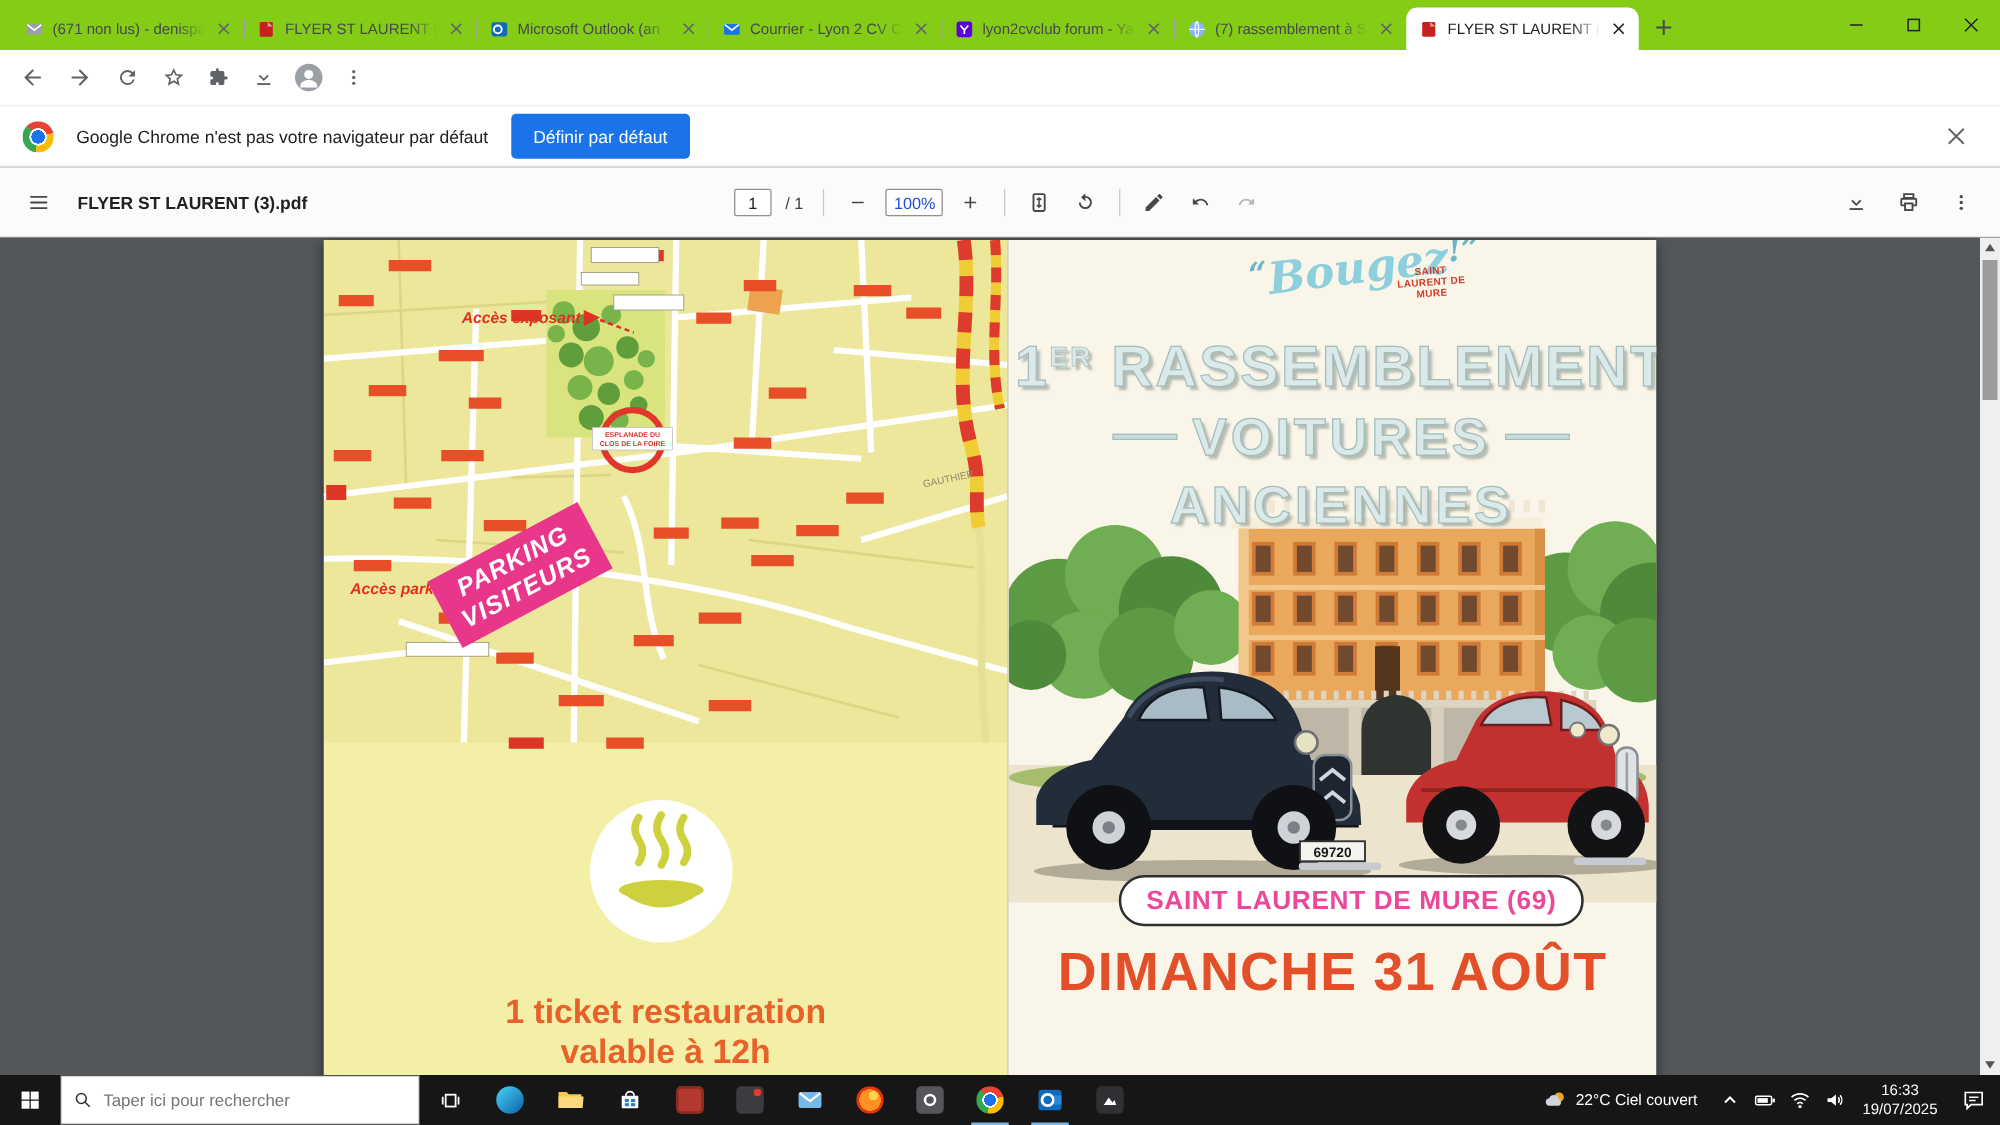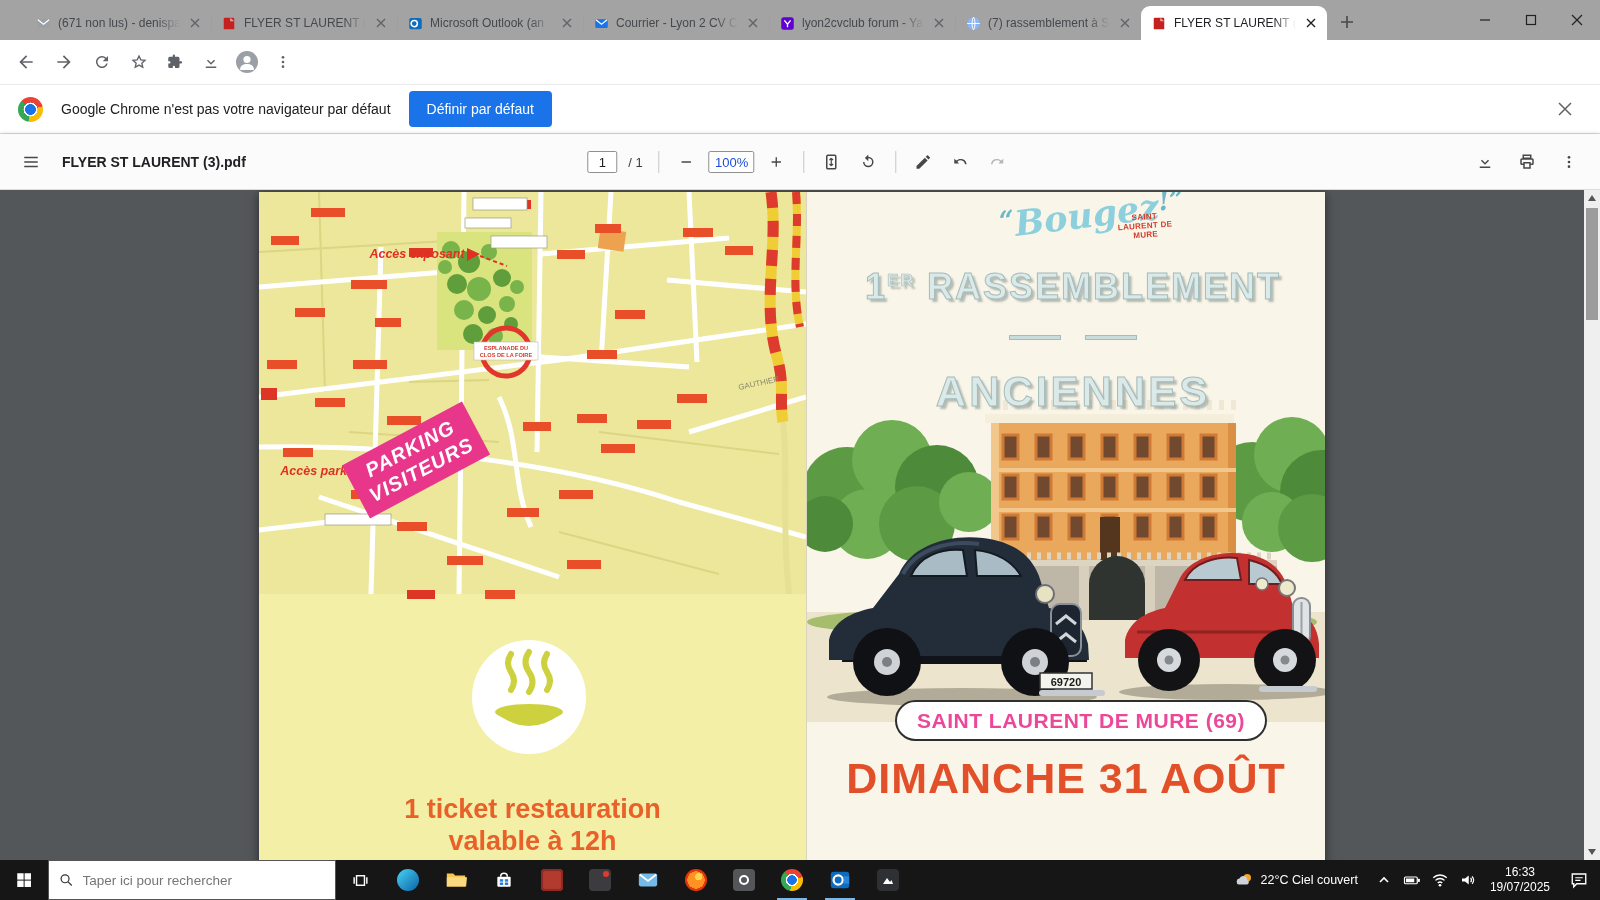--- a/index.html
+++ b/index.html
@@ -1,20 +1,20 @@
 <!DOCTYPE html>
 <html><head>
 <meta charset="utf-8">
 <style>
 *{margin:0;padding:0;box-sizing:border-box}
 html,body{width:1600px;height:900px;overflow:hidden;font-family:"Liberation Sans",sans-serif;background:#525659}
 .screen{position:relative;width:1600px;height:900px;overflow:hidden}
 
 
-.tabstrip{position:absolute;top:0;left:0;right:0;height:40px;background:#a3a3a3;display:flex;align-items:flex-end;padding-left:25px}
+.tabstrip{position:absolute;top:0;left:0;right:0;height:40px;background:#84cc16;display:flex;align-items:flex-end;padding-left:9px}
 .tab{position:relative;width:186px;height:34px;display:flex;align-items:center;gap:7px;padding:0 8px 0 10px;border-radius:9px 9px 0 0;color:#45494d;font-size:12px;flex:none;cursor:default}
 .tab.active{background:#fff;color:#202124}
 .tab:not(.active):not(:first-child)::before{content:"";position:absolute;left:0;top:9px;height:16px;width:1px;background:#9aa0a6}
 .tab .tlabel{flex:1;overflow:hidden;white-space:nowrap;-webkit-mask-image:linear-gradient(90deg,#000 82%,transparent);mask-image:linear-gradient(90deg,#000 82%,transparent)}
 .tclose{width:16px;height:16px;border-radius:50%;display:flex;align-items:center;justify-content:center;flex:none}
 .fav{width:16px;height:16px;flex:none;display:flex;align-items:center;justify-content:center}
 .newtab{width:28px;height:28px;margin:0 0 4px 6px;border-radius:50%;display:flex;align-items:center;justify-content:center;flex:none}
 .wctrls{margin-left:auto;display:flex;height:40px;align-self:flex-start}
 .wbtn{width:46px;height:40px;display:flex;align-items:center;justify-content:center}
 
@@ -57,21 +57,21 @@
 .ticket1,.ticket2{position:absolute;left:0;width:547px;text-align:center;font-weight:700;color:#e8602a}
 .ticket1{top:602px;font-size:27px}
 .ticket2{top:634px;font-size:27px}
 
 
 .scenery,.cars{position:absolute;left:0;top:0}
 .plogo{position:absolute;top:2px;left:192px;width:230px;transform:rotate(-7deg);font-family:"DejaVu Serif",serif;font-style:italic;font-weight:700;color:#8ccfdd;font-size:35px;line-height:1}
 .plogo .q{color:#6db6c8;font-size:26px;vertical-align:top}
 .plogo-sub{position:absolute;left:116px;top:22px;width:56px;font-family:"Liberation Sans",sans-serif;font-style:normal;font-size:8px;font-weight:700;color:#d23c2c;text-align:center;line-height:1.15;letter-spacing:.3px;transform:rotate(3deg)}
 .ptitle{position:absolute;top:74px;left:-14px;width:560px;text-align:center;font-weight:700;color:#dce9e9;-webkit-text-stroke:1px #a3bcbc;white-space:nowrap}
-.ptitle .l1{font-size:36px;letter-spacing:2px;text-shadow:3px 3px 2px rgba(70,95,95,.38)}
+.ptitle .l1{font-size:46px;letter-spacing:2px;text-shadow:3px 3px 2px rgba(70,95,95,.38)}
 .ptitle .l2,.ptitle .l3{font-size:42px;letter-spacing:3px;text-shadow:3px 3px 2px rgba(70,95,95,.38);margin-top:6px}
 .ptitle sup{font-size:.48em;vertical-align:super;-webkit-text-stroke:.6px #a3bcbc}
 .tdash{display:inline-block;width:52px;height:5px;background:#c9dcdc;border:1px solid #a3bcbc;vertical-align:middle;margin:0 12px 6px 12px}
 .pbanner{position:absolute;left:88px;top:508px;width:372px;height:41px;background:#fff;border:2px solid #2f2f2f;border-radius:22px;display:flex;align-items:center;justify-content:center;font-size:21px;font-weight:700;letter-spacing:.5px;color:#ec4899}
 .pdate{position:absolute;left:0;right:0;top:562px;text-align:center;font-size:43px;font-weight:700;color:#e2502a;letter-spacing:1px}
 .pinfo{position:absolute;left:0;right:0;top:613px;text-align:center;font-size:26px;font-weight:700;color:#4a4a4a;letter-spacing:1px}
 
 
 .scrollbar{position:absolute;right:0;top:0;width:16px;height:100%;background:#efefef}
 .sbthumb{position:absolute;left:2px;right:2px;top:18px;height:112px;background:#9c9c9c}
@@ -616,21 +616,21 @@
           </g>
         </svg>
 
         <div class="plogo">
           <span class="q">“</span><span>Bougez</span><span class="q">!”</span>
           <span class="plogo-sub">SAINT LAURENT DE MURE</span>
         </div>
 
         <div class="ptitle">
           <div class="l1"><span>1</span><sup>ER</sup>&nbsp;<span>RASSEMBLEMENT</span></div>
-          <div class="l2"><span class="tdash"></span><span class="tdash"></span></div>
+          <div class="l2"><span class="tdash"></span><span>VOITURES</span><span class="tdash"></span></div>
           <div class="l3">ANCIENNES</div>
         </div>
 
         <div class="pbanner">SAINT LAURENT DE MURE (69)</div>
         <div class="pdate">DIMANCHE 31 AOÛT</div>
       </div>
     </div>
 
     <div class="scrollbar">
       <div class="sbbtn up">

